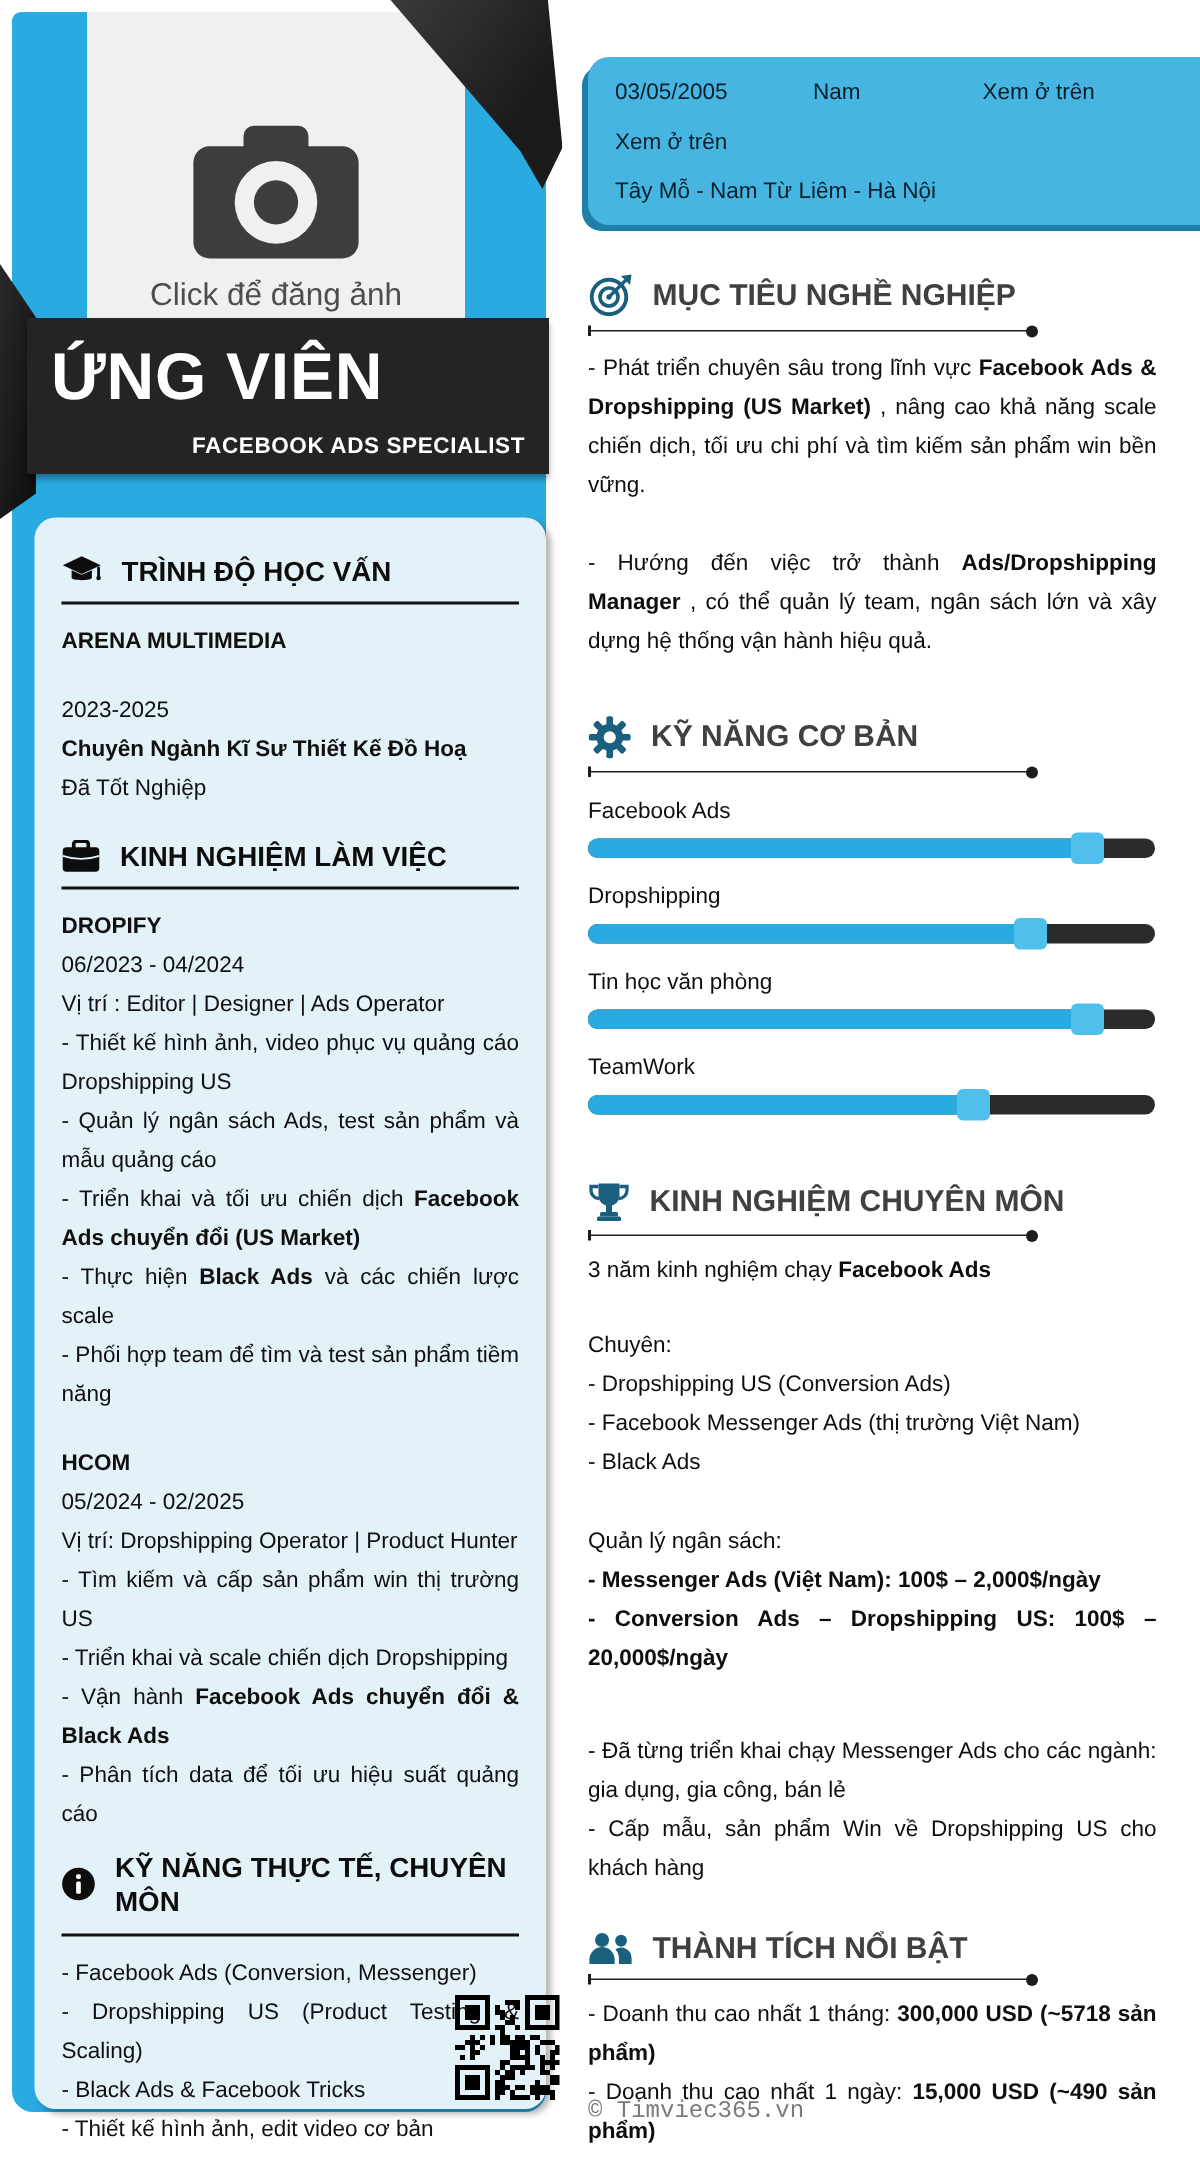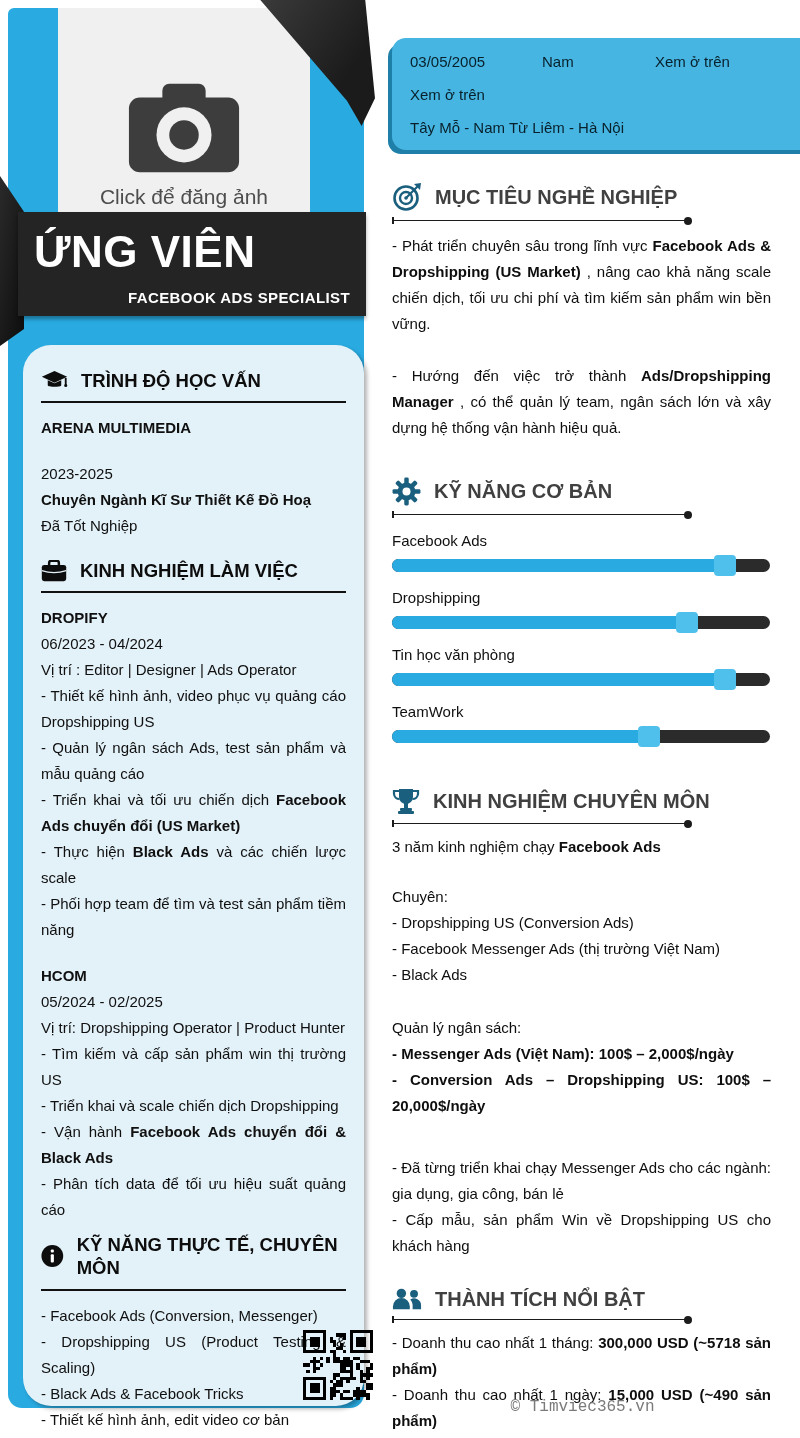--- a/index.html
+++ b/index.html
@@ -21,21 +21,21 @@
   .fold-left { position:absolute; left:0; top:176px; width:24px; height:170px;
     background:linear-gradient(100deg,#2a2a2a,#0d0d0d);
     clip-path:polygon(0 0, 100% 21%, 100% 90%, 0 100%); }
   .name-band { position:absolute; left:18px; top:212px; width:348px; height:104px;
     background:#242424; color:#fff; padding:15px 16px 0 16px;
     box-shadow:0 3px 4px rgba(0,0,0,.35); }
   .name-band h1 { font-size:44px; font-weight:700; letter-spacing:.5px; }
   .name-band h2 { font-size:15px; font-weight:700; letter-spacing:.4px; margin-top:12px;text-align:right; }
 
   .panel { position:absolute; left:23px; top:345px; width:341px; height:1061px;
-    background:#E3F1F8; border-radius:28px; padding:14px 18px;
+    background:#E3F1F8; border-radius:14px; padding:14px 18px;
     box-shadow:3px 3px 4px rgba(0,0,0,.3); }
 
   .s-head { display:flex; align-items:center; gap:13px; margin-top:10px; }
   .s-head .txt { font-size:18.5px; font-weight:700; color:#0d0d0d; line-height:1.25; }
   .s-rule { height:2px; background:#111; margin:9px 0 12px 0; }
 
   .panel p { font-size:15px; line-height:26px; text-align:justify; color:#101010; }
   .b { font-weight:700; } .i { }
   .gap-s { height:10px; } .gap-m { height:20px; }
 
@@ -56,21 +56,21 @@
 
   .main-col p { font-size:15px; line-height:26px; text-align:justify; color:#0e0e0e; width:379px; }
 
   .skill { margin-top:17px; }
   .skill .lbl { font-size:15px; color:#101010; margin-bottom:10px; }
   .track { position:relative; width:378px; height:13px; background:#2B2B2B; border-radius:7px; }
   .fill { position:absolute; left:0; top:0; height:13px; background:#29ABE2; border-radius:7px; }
   .knob { position:absolute; right:-11px; top:-4px; width:22px; height:21px;
     background:#4FC0EC; border-radius:4px; }
   .qr { position:absolute; left:303px; width:70px; height:70px; }
-  .copyright { position:absolute; left:392px; top:1398px; width:381px; text-align:center;
+  .copyright { position:absolute; left:392px; top:1398px; width:381px; text-align:left;
     font-family:"Liberation Mono", monospace; font-size:16px; color:#7a7a7a; }
 
   svg { display:block; }
 </style>
 </head>
 <body>
 
 <div class="page">
 
   <div class="blue-col"></div>

